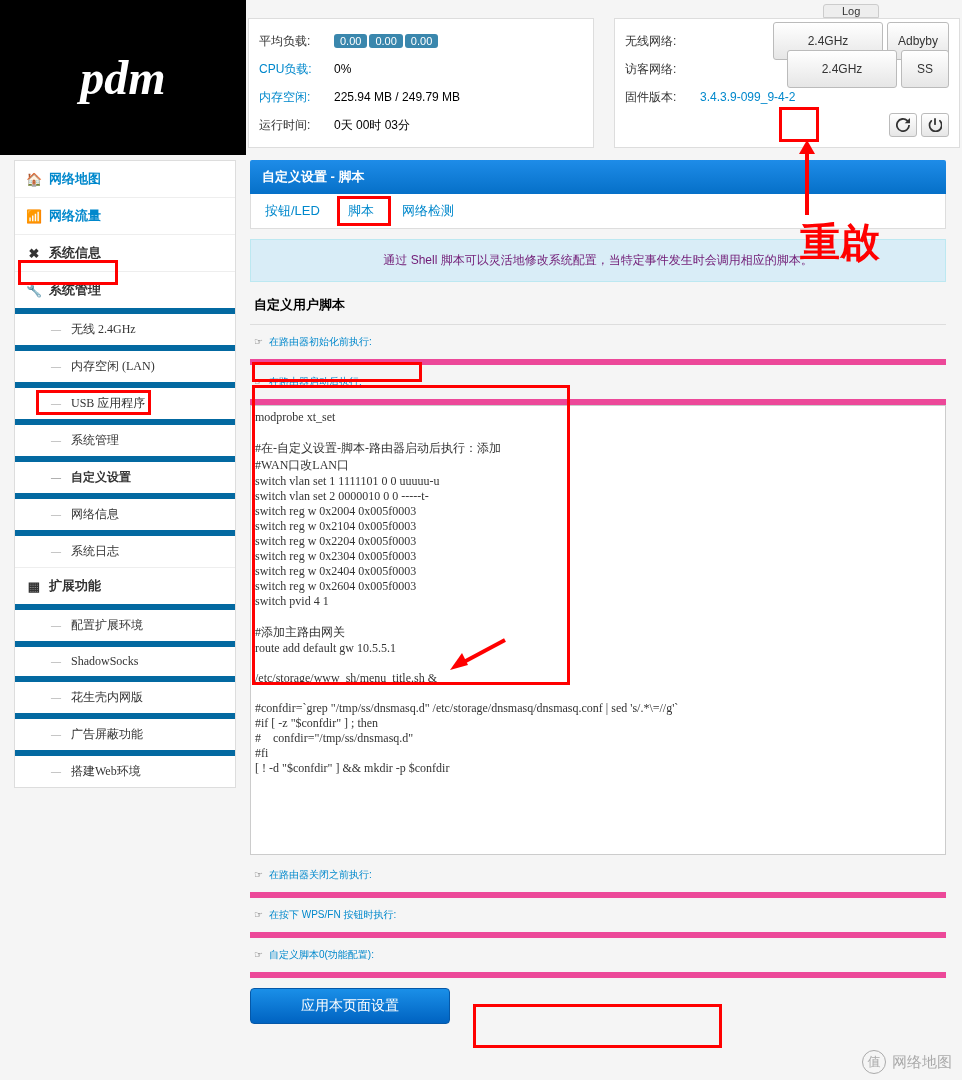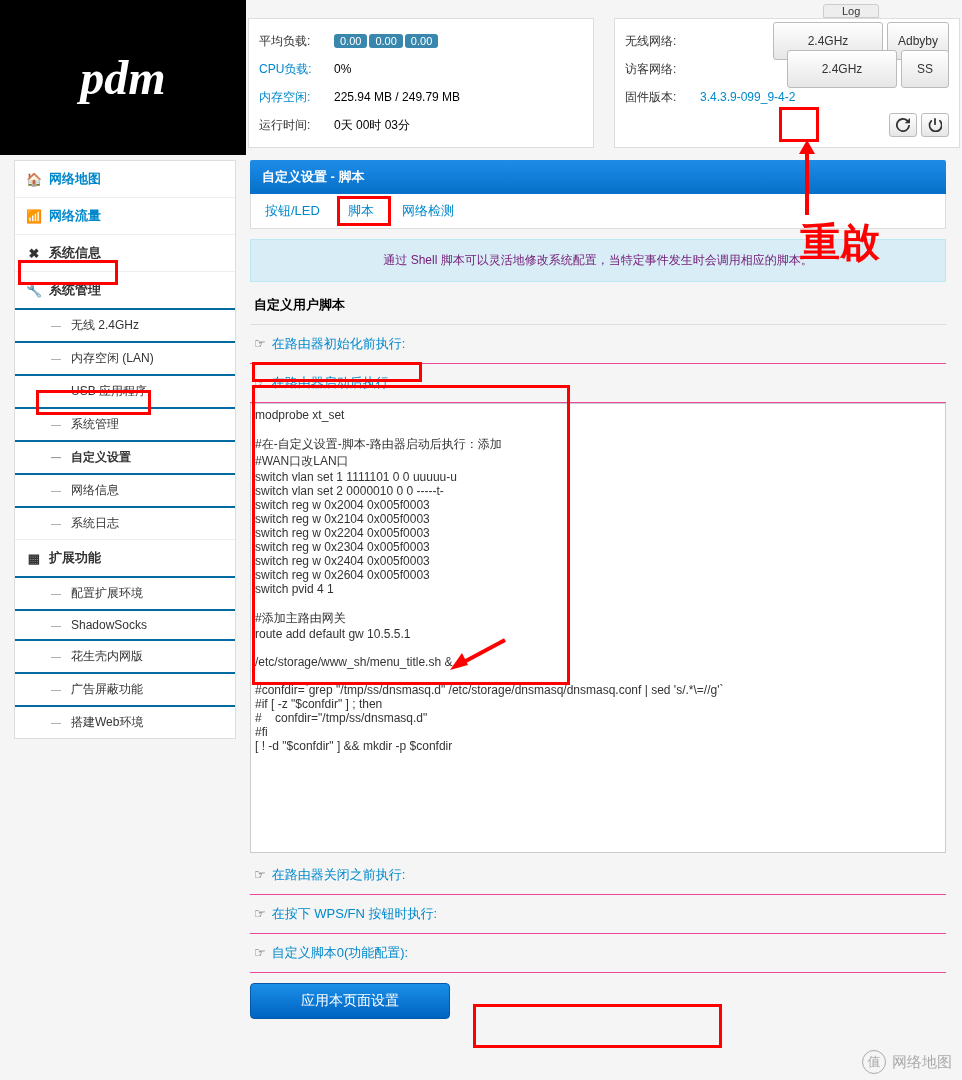--- a/index.html
+++ b/index.html
@@ -17,31 +17,31 @@
 .badge { background: #3a87ad; color: #fff; padding: 1px 6px; border-radius: 3px; font-size: 11px; margin-right: 2px; }
 .btn-sm { background: linear-gradient(#fff,#e6e6e6); border: 1px solid #bbb; border-radius: 3px; padding: 11px 10px; font-size: 12px; color: #333; cursor: pointer; margin-left: 4px; }
 .btn-icon { background: linear-gradient(#fff,#e6e6e6); border: 1px solid #bbb; border-radius: 3px; width: 28px; height: 24px; display: inline-flex; align-items: center; justify-content: center; cursor: pointer; margin-left: 4px; }
 .link-blue { color: #0088cc; text-align: right; }
 .sidebar { position: absolute; top: 160px; left: 14px; width: 222px; background: #fff; border: 1px solid #ddd; }
 .nav-item { padding: 9px 10px; border-top: 1px solid #eee; display: flex; align-items: center; cursor: pointer; }
 .nav-item:first-child { border-top: none; }
 .nav-item.top { font-weight: bold; color: #0088cc; }
 .nav-item.top.dark { color: #333; }
 .nav-icon { width: 18px; display: inline-block; text-align: center; margin-right: 6px; }
-.nav-sub { padding: 7px 10px 7px 36px; border-top: 2px solid #0369a1; color: #333; font-size: 12px; cursor: pointer; }
+.nav-sub { padding: 7px 10px 7px 36px; border-top: 6px solid #0369a1; color: #333; font-size: 12px; cursor: pointer; font-family: Liberation Serif, serif; }
 .nav-sub::before { content: "—"; color: #999; margin-right: 10px; font-size: 10px; }
 .main { position: absolute; top: 160px; left: 250px; width: 696px; }
 .title-bar { background: linear-gradient(#1e8ce8,#0670c8); color: #fff; font-weight: bold; padding: 8px 12px; border-radius: 2px 2px 0 0; }
 .tabs { background: #fff; border: 1px solid #ddd; border-top: none; display: flex; }
 .tab { padding: 8px 14px; color: #0088cc; cursor: pointer; }
 .info-box { background: #d9edf7; border: 1px solid #bce8f1; color: #701a75; padding: 12px; margin-top: 10px; text-align: center; font-size: 12px; }
 .section-head { font-weight: bold; padding: 14px 4px 10px; border-bottom: 1px solid #ddd; }
-.acc-item { padding: 10px 4px; border-bottom: 1px solid #ec4899; color: #0088cc; font-size: 13px; cursor: pointer; }
+.acc-item { padding: 10px 4px; border-bottom: 6px solid #ec4899; color: #0088cc; font-size: 10px; cursor: pointer; }
 .hand { color: #555; margin-right: 6px; }
-textarea.code { width: 100%; height: 450px; font-family: Liberation Sans, sans-serif; font-size: 12px; border: 1px solid #ccc; padding: 4px; color: #333; resize: none; overflow-y: scroll; }
+textarea.code { width: 100%; height: 450px; font-family: Liberation Serif, serif; font-size: 12px; border: 1px solid #ccc; padding: 4px; color: #333; resize: none; overflow-y: scroll; }
 .apply-row { display: flex; justify-content: flex-start; padding-top: 10px; }
 .apply-btn { background: linear-gradient(#1a8fe8,#0063c1); color: #fff; border: 1px solid #0558a8; border-radius: 4px; padding: 8px 50px; font-size: 14px; cursor: pointer; }
 .red-box { border: 3px solid #ff0000; position: absolute; pointer-events: none; z-index: 50; }
 .red-text { position: absolute; color: #ff0000; font-size: 40px; font-weight: bold; z-index: 50; font-family: SimSun; }
 .arrow { position: absolute; z-index: 50; }
 .arrow-line { stroke: #ff0000; stroke-width: 4; fill: none; }
 .arrow-head { fill: #ff0000; }
 .watermark { position: absolute; right: 10px; bottom: 6px; color: #aaa; font-size: 15px; display: flex; align-items: center; gap: 6px; z-index: 60; }
 .wm-badge { border: 1.5px solid #aaa; border-radius: 50%; width: 24px; height: 24px; display: flex; align-items: center; justify-content: center; font-size: 13px; }
 </style>

